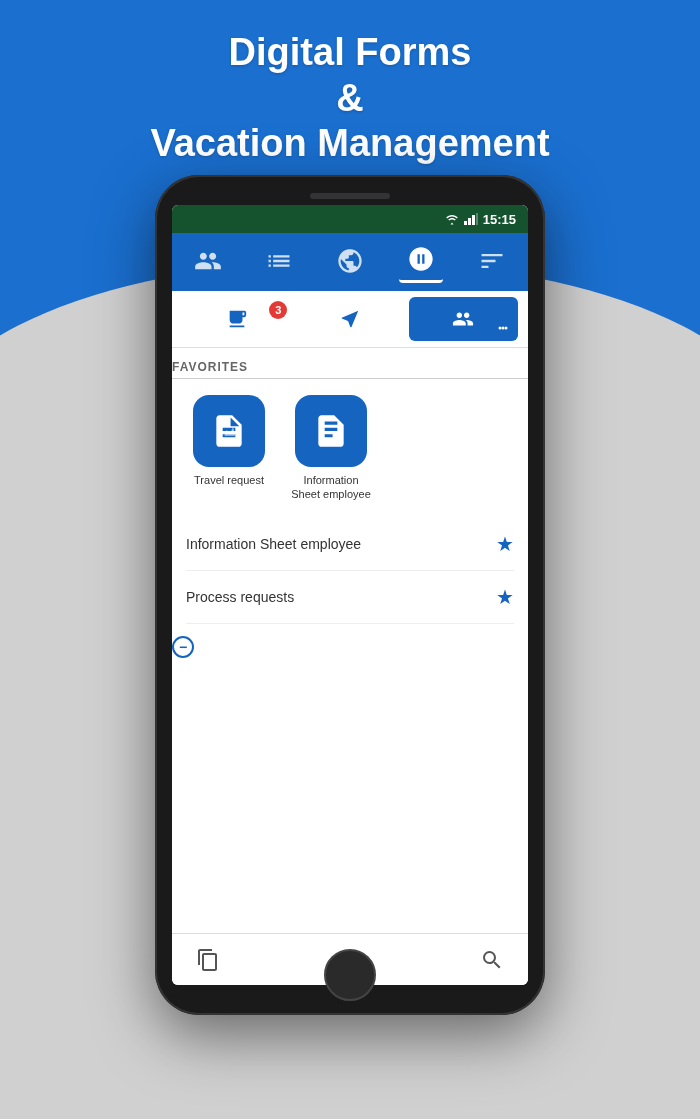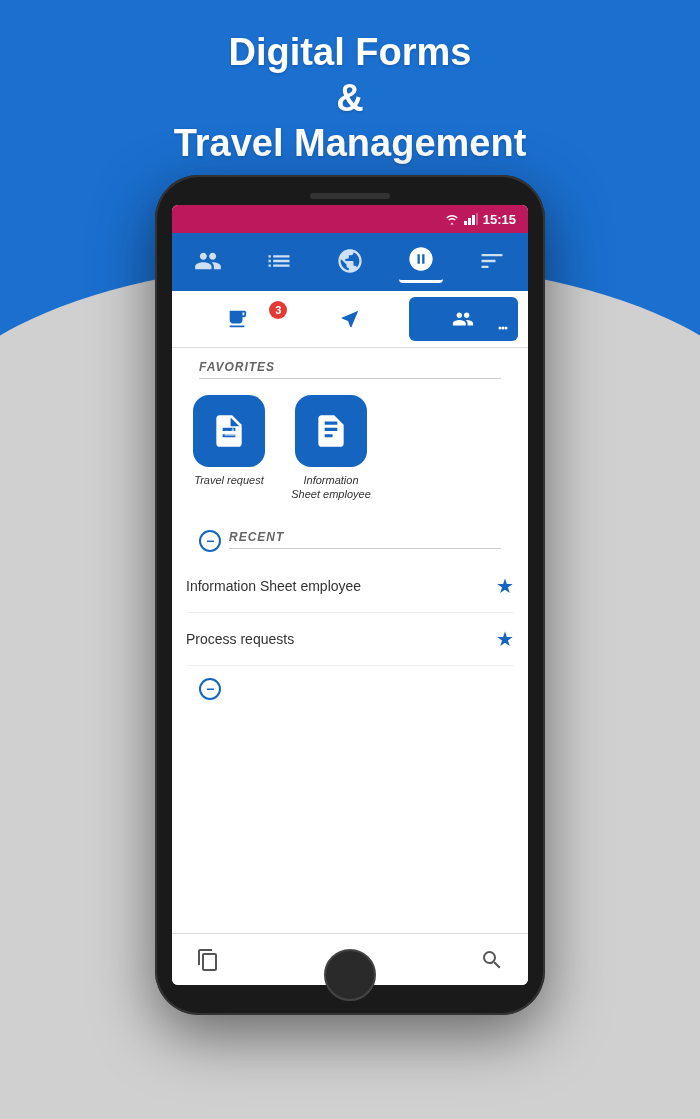--- a/index.html
+++ b/index.html
@@ -99,21 +99,21 @@
       height: 780px;
       background: white;
       border-radius: 6px;
       overflow: hidden;
       display: flex;
       flex-direction: column;
     }
 
     
     .status-bar {
-      background: #be185d;
+      background: #14532d;
       height: 28px;
       display: flex;
       align-items: center;
       justify-content: flex-end;
       padding: 0 12px;
       flex-shrink: 0;
     }
 
     .status-bar-icons {
       display: flex;
@@ -214,24 +214,23 @@
     
     .content {
       flex: 1;
       overflow-y: auto;
       background: white;
     }
 
     
     .section-header {
       display: flex;
-      align-items: flex-start;
-      padding: 12px 27px 8px;
+      align-items: flex-end;
+      padding: 12px 0 8px;
       gap: 8px;
-      font-style: italic;
     }
 
     .section-header .dash-icon {
       width: 22px;
       height: 22px;
       border-radius: 50%;
       border: 2px solid #1565c0;
       display: flex;
       align-items: center;
       justify-content: center;
@@ -256,21 +255,20 @@
       flex: 1;
       padding-bottom: 4px;
     }
 
     
     .favorites-grid {
       display: flex;
       padding: 8px 14px 16px;
       gap: 16px;
       justify-content: flex-start;
-      font-style: italic;
     }
 
     .fav-item {
       display: flex;
       flex-direction: column;
       align-items: center;
       gap: 6px;
       cursor: pointer;
       width: 86px;
     }
@@ -350,21 +348,21 @@
   </style>
 </head>
 <body>
 
 <div class="bg-wrapper">
 
   <div class="header-text">
     <h1>
       <span>Digital Forms</span><br>
       <span>&amp;</span><br>
-      <span>Travel Management</span>
+      <span>Vacation Management</span>
     </h1>
   </div>
 
   <div class="phone-outer">
     <div class="phone-screen">
 
       <div class="status-bar">
         <div class="status-bar-icons">
 
           <svg width="14" height="12" viewBox="0 0 14 12" fill="white">
@@ -467,24 +465,20 @@
             <div class="fav-icon-box">
               <svg viewBox="0 0 24 24" style="fill:white;width:38px;height:38px;">
                 <path d="M14 2H6c-1.1 0-2 .9-2 2v16c0 1.1.9 2 2 2h12c1.1 0 2-.9 2-2V8l-6-6zm-1 14H8v-2h5v2zm3-4H8v-2h8v2zm0-4H8V6h8v2z"></path>
               </svg>
             </div>
             <span class="fav-label">Information Sheet employee</span>
           </div>
 
         </div>
 
-        <div class="section-header">
-          <div class="dash-icon"></div>
-          <span class="section-title">RECENT</span>
-        </div>
 
         <div class="recent-list">
 
           <div class="recent-item">
             <span class="recent-item-label">Information Sheet employee</span>
             <span class="star-filled" style="font-size:20px;">★</span>
           </div>
 
 
           <div class="recent-item">

